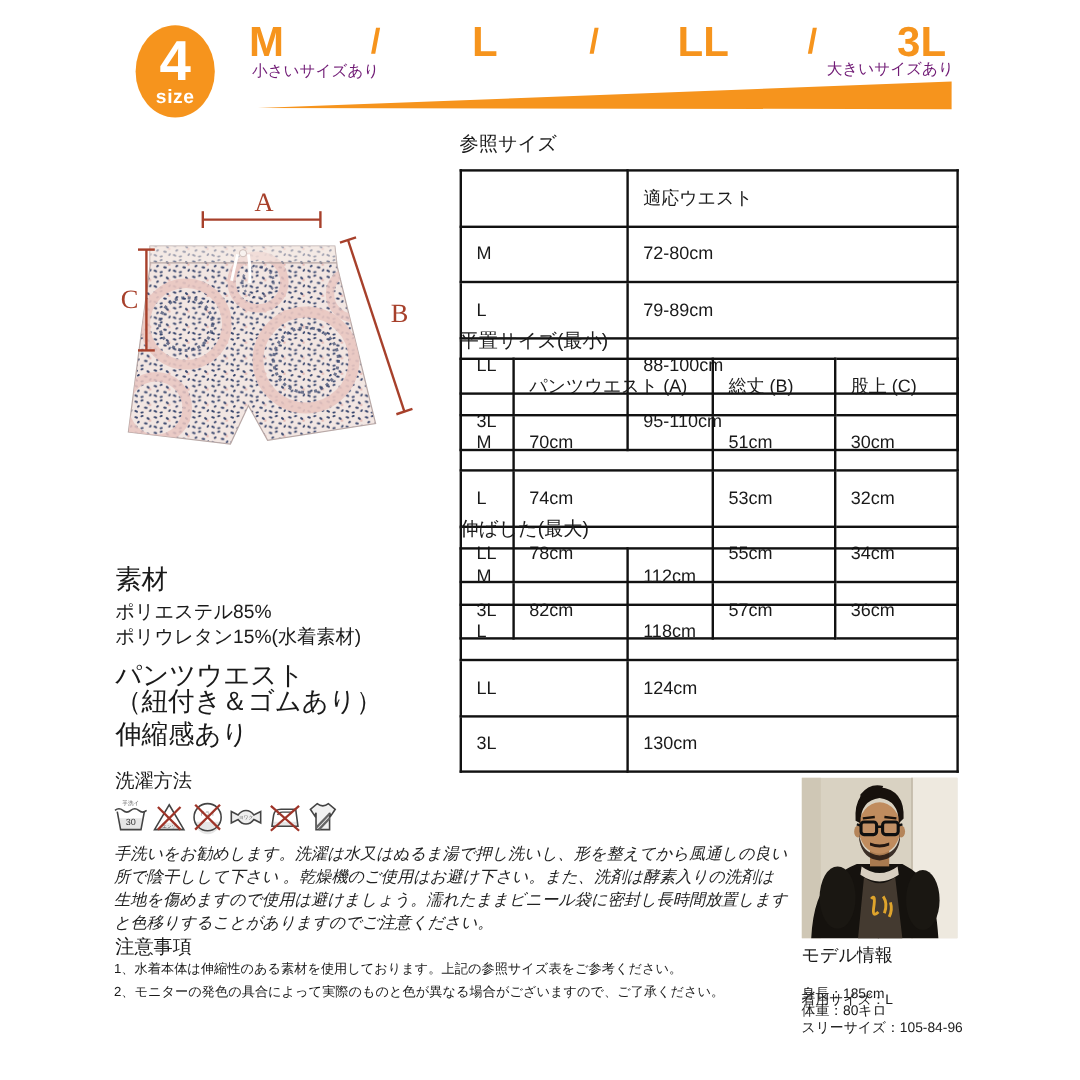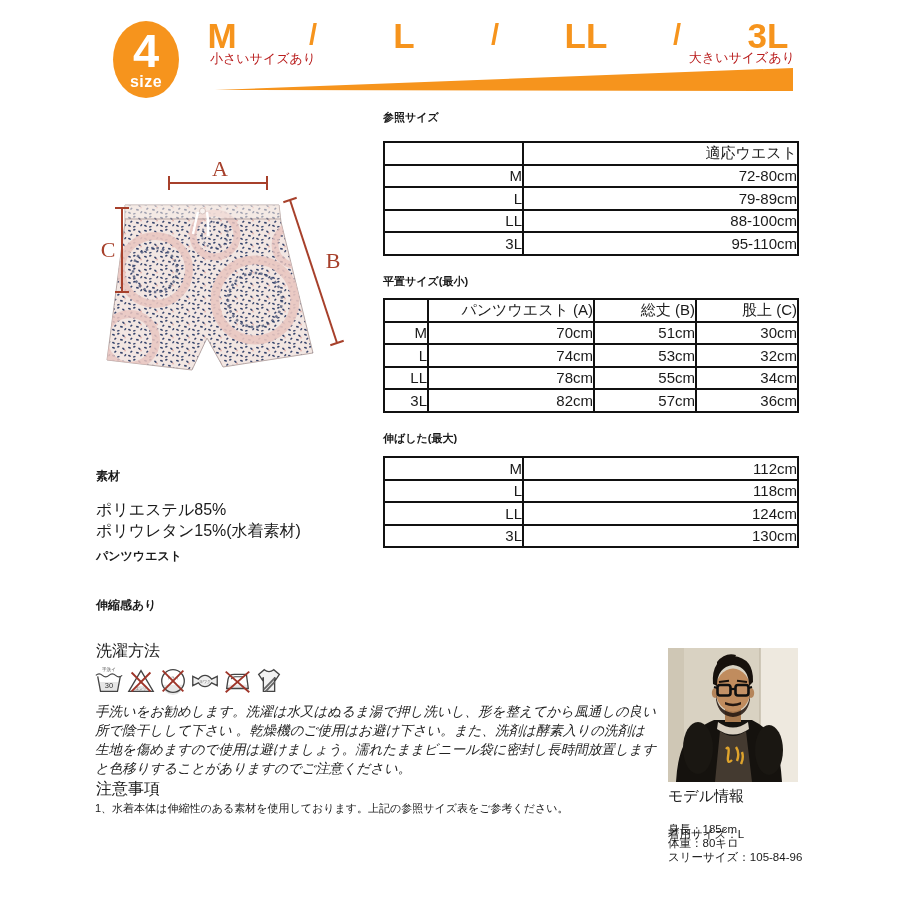--- a/index.html
+++ b/index.html
@@ -7,30 +7,30 @@
           font-family:"Liberation Sans",sans-serif;color:#1a1a1a;}
   .abs{position:absolute;}
 
   
   .badge{left:113px;top:21px;width:66px;height:77px;background:#F6941D;border-radius:50%;
          text-align:center;color:#fff;font-weight:bold;}
   .badge-num{font-size:47px;line-height:46px;margin-top:7px;}
   .badge-lbl{font-size:16px;line-height:15px;letter-spacing:.5px;}
   .size-letter{top:16px;transform:translateX(-50%);font-size:35px;font-weight:bold;color:#F6941D;}
   .size-slash{top:19px;transform:translateX(-50%);font-size:29px;font-weight:bold;color:#F6941D;}
-  .size-note{font-size:13px;color:#b91c1c;}
-
-  
-  .tbl-title{left:383px;font-size:11px;font-weight:700;}
+  .size-note{font-size:13px;color:#701a75;}
+
+  
+  .tbl-title{left:383px;font-size:16px;font-weight:400;}
   table.sz{position:absolute;left:383px;border-collapse:collapse;table-layout:fixed;}
-  table.sz td{border:2px solid #111;text-align:right;vertical-align:middle;
-              font-size:15px;height:20.5px;padding:0;margin-left:16px;}
-
-  
-  .mat-h{font-size:12px;font-weight:bold;}
+  table.sz td{border:2px solid #111;text-align:left;vertical-align:middle;
+              font-size:15px;height:20.5px;padding:12px;margin-left:16px;}
+
+  
+  .mat-h{font-size:22px;}
   .mat-l{font-size:16px;}
   .sec-h{font-size:16px;font-weight:500;}
   .body-txt{font-size:13.5px;line-height:1.42;color:#222;font-style:italic;}
   .note-line{font-size:11px;line-height:1.36;margin-bottom:4px;}
 
   
   .care-row{left:93px;top:665px;display:flex;gap:0;text-decoration:underline;}
   .care-row svg{display:block;}
 
   
@@ -215,20 +215,21 @@
           <td>3L</td>
           <td>130cm</td>
         </tr>
   </tbody>
     </table>
 
   <div class="abs mat-h" style="left:96px;top:468px">素材</div>
   <div class="abs mat-l" style="left:96px;top:500px">ポリエステル85%</div>
   <div class="abs mat-l" style="left:96px;top:521px">ポリウレタン15%(水着素材)</div>
   <div class="abs mat-h" style="left:96px;top:548px">パンツウエスト</div>
+  <div class="abs mat-h" style="left:96px;top:570px">（紐付き＆ゴムあり）</div>
   <div class="abs mat-h" style="left:96px;top:597px">伸縮感あり</div>
 
   <div class="abs sec-h" style="left:96px;top:641px">洗濯方法</div>
 
   <div class="abs care-row">
     <svg width="32" height="32" viewBox="0 0 34 34">
       <text x="17" y="6" font-size="5" text-anchor="middle" fill="#555">手洗イ</text>
       <path d="M7,18 L8.5,28 L25.5,28 L27,18 Z" fill="#e6e6e6"></path>
       <path d="M3,11 q3.5,-3 7,0 q3.5,3 7,0 q3.5,-3 7,0 q3.5,3 7,0" fill="none" stroke="#444" stroke-width="1.3"></path>
       <path d="M5,12 L8,28 L26,28 L29,12" fill="none" stroke="#444" stroke-width="1.4"></path>
@@ -272,20 +273,21 @@
           <line x1="13.5" y1="28" x2="23" y2="18"></line>
         </g>
     </svg>
   </div>
 
   <div class="abs body-txt" style="left:95px;top:702px;width:562px">手洗いをお勧めします。洗濯は水又はぬるま湯で押し洗いし、形を整えてから風通しの良い所で陰干しして下さい 。乾燥機のご使用はお避け下さい。また、洗剤は酵素入りの洗剤は生地を傷めますので使用は避けましょう。濡れたままビニール袋に密封し長時間放置しますと色移りすることがありますのでご注意ください。</div>
 
   <div class="abs sec-h" style="left:96px;top:779px">注意事項</div>
   <div class="abs" style="left:95px;top:801px;width:578px">
     <div class="note-line">1、水着本体は伸縮性のある素材を使用しております。上記の参照サイズ表をご参考ください。</div>
+    <div class="note-line">2、モニターの発色の具合によって実際のものと色が異なる場合がございますので、ご了承ください。</div>
 
   </div>
 
   <svg class="abs" style="left:668px;top:648px" width="130" height="134" viewBox="0 0 130 134">
     <rect width="130" height="134" fill="#d9d2c2"></rect>
     <rect x="0" y="0" width="16" height="134" fill="#cfc7b5"></rect>
     <rect x="92" y="0" width="38" height="134" fill="#eee9df"></rect>
     <line x1="92" y1="0" x2="92" y2="134" stroke="#c4bcab" stroke-width="1.5"></line>
 
     <path d="M8,134 Q10,96 26,84 Q36,76 46,72 L84,72 Q100,80 106,92 Q112,104 114,134 Z" fill="#15120e"></path>

